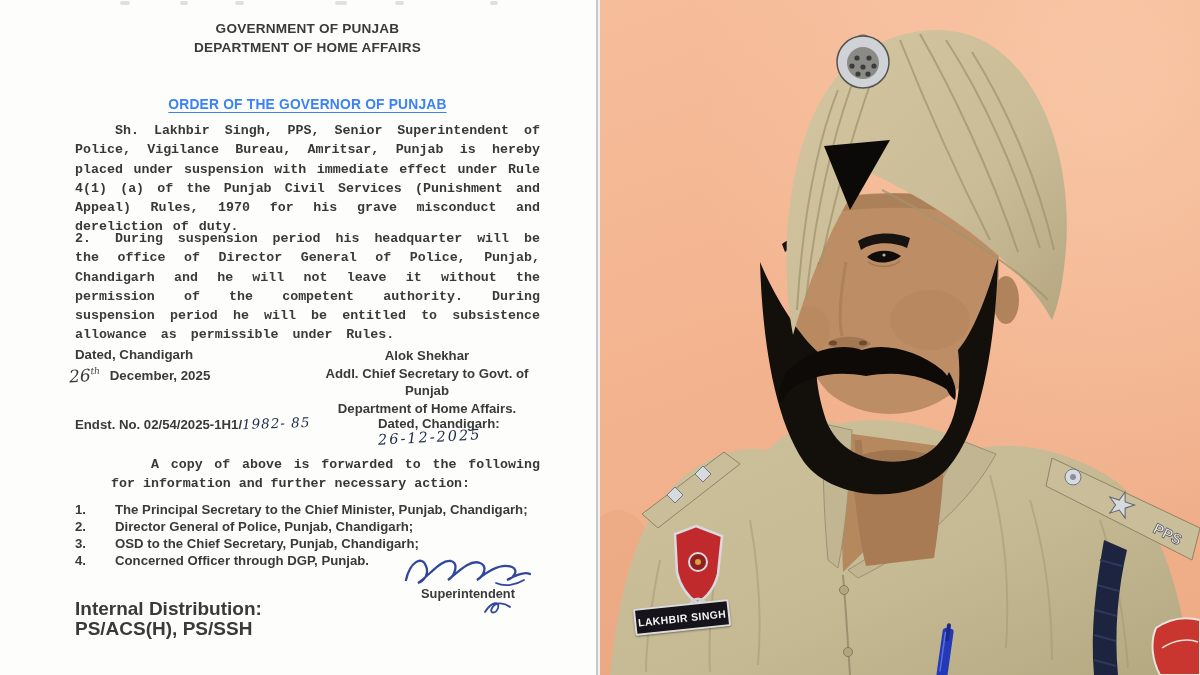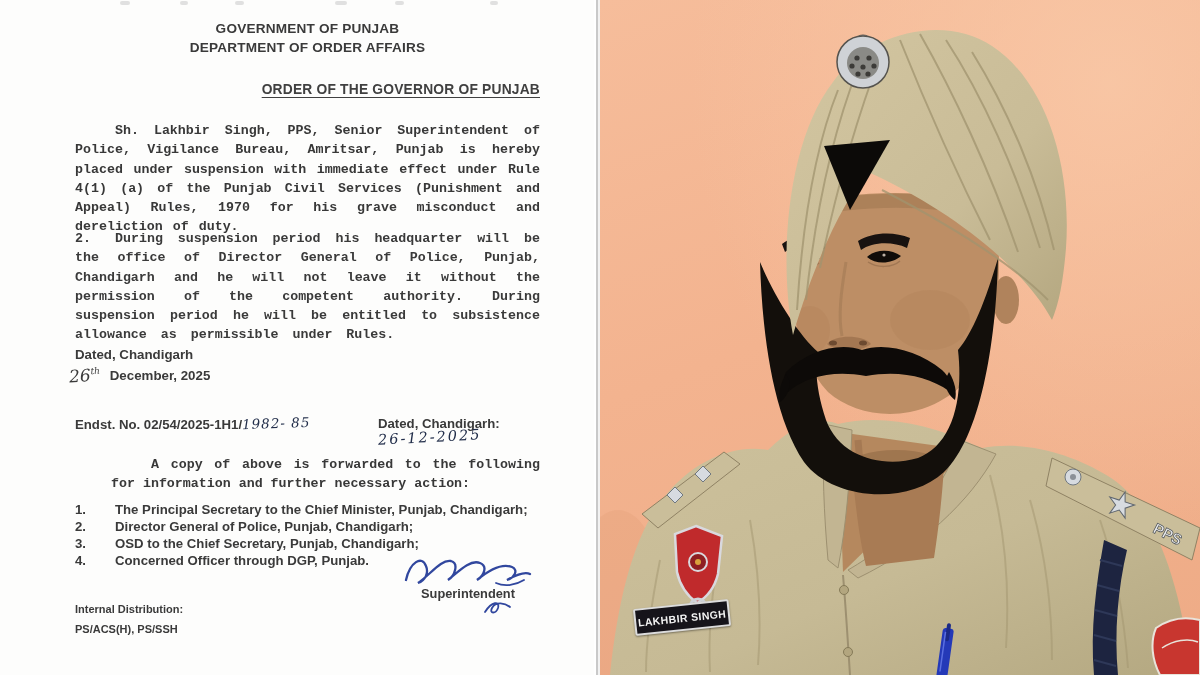--- a/index.html
+++ b/index.html
@@ -10,22 +10,22 @@
   
   .doc { position:relative; width:594px; height:675px; background:#fdfdfc; }
   .doc-content { position:absolute; left:75px; right:54px; top:0; bottom:0; }
   .doc, .doc * { color:#3a3a3a; }
 
   .scan-marks { position:absolute; top:1px; left:60px; width:480px; height:6px; }
   .scan-marks i { position:absolute; top:0; height:4px; background:#c9c9c9; opacity:.55; border-radius:2px; }
 
   .hdr { position:absolute; top:20px; left:0; right:0; text-align:center;
          font-weight:700; font-size:13.6px; line-height:18.5px; color:#2e2e2e; letter-spacing:.2px; }
-  .order-title { position:absolute; top:82px; left:0; right:0; text-align:right;
-         font-weight:700; font-size:13.8px; color:#404040; text-decoration:underline;
+  .order-title { position:absolute; top:97px; left:0; right:0; text-align:center;
+         font-weight:700; font-size:13.8px; color:#3b82f6; text-decoration:underline;
          text-underline-offset:3px; letter-spacing:.2px; }
 
   .para { position:absolute; left:0; right:0; text-align:justify;
           font-size:13.3px; font-weight:700; line-height:19.3px; color:#383838;font-family:Liberation Mono, monospace; }
   .para1 { top:121px; text-indent:40px; word-spacing:2px; }
   .para2 { top:229px; word-spacing:6px; }
   .pnum  { display:inline-block; width:40px; text-indent:0; word-spacing:0; }
 
   .dated-left { position:absolute; top:347px; left:0; font-size:13.3px; font-weight:700; }
   .hw { font-family:"DejaVu Serif", serif; font-style:italic; font-weight:400; color:#232f4b; }
@@ -44,21 +44,21 @@
   .forward { position:absolute; top:455px; text-indent:40px;margin-left:36px; }
 
   .cclist { position:absolute; top:501px; left:0; right:0; font-size:13.2px; font-weight:700; line-height:17px; }
   .ccrow { display:flex; }
   .ccnum { width:40px; flex:0 0 40px; }
 
   .sigblock { position:absolute; top:552px; left:318px; width:150px; text-align:center; }
   .sigblock .title { font-size:12.8px; font-weight:700; margin-top:-6px; }
   .flourish { margin-left:60px; margin-top:-2px; }
 
-  .internal { position:absolute; top:599px; left:0; font-size:11px; font-weight:700; line-height:20px; }
+  .internal { position:absolute; top:599px; left:0; font-size:19px; font-weight:700; line-height:20px; }
 
   
   .divider { width:6px; height:675px; flex:0 0 6px;
              background:linear-gradient(90deg,#ffffff 0 2px,#c9c9c9 2px 4px,#f2f2f2 4px 6px); }
 
   
   .photo { position:relative; width:600px; height:675px; overflow:hidden;
            background:linear-gradient(160deg,#f6bd9b 0%, #f3b38f 45%, #eeab86 100%); }
   .photo svg { position:absolute; inset:0; }
 
@@ -79,39 +79,44 @@
         <i style="left:120px;width:8px"></i>
       <i style="left:175px;width:9px"></i>
         <i style="left:275px;width:12px"></i>
       <i style="left:335px;width:9px"></i>
         <i style="left:430px;width:8px"></i>
     </div>
 
     <div class="doc-content">
       <div class="hdr">
         <div>GOVERNMENT OF PUNJAB</div>
-        <div>DEPARTMENT OF ORDER AFFAIRS</div>
+        <div>DEPARTMENT OF HOME AFFAIRS</div>
       </div>
 
       <div class="order-title">ORDER OF THE GOVERNOR OF PUNJAB</div>
 
       <div class="para para1">Sh. Lakhbir Singh, PPS, Senior Superintendent of Police, Vigilance Bureau, Amritsar, Punjab is hereby placed under suspension with immediate effect under Rule 4(1) (a) of the Punjab Civil Services (Punishment and Appeal) Rules, 1970 for his grave misconduct and dereliction of duty.</div>
 
       <div class="para para2">
         <span class="pnum">2.</span><span>During suspension period his headquarter will be the office of Director General of Police, Punjab, Chandigarh and he will not leave it without the permission of the competent authority. During suspension period he will be entitled to subsistence allowance as permissible under Rules.</span>
       </div>
 
       <div class="dated-left">
         <div>Dated, Chandigarh</div>
         <div class="dated-line2">
           <span class="hw hw-day"><span>26</span><sup>th</sup></span>
           <span>December, 2025</span>
         </div>
       </div>
 
+      <div class="signatory">
+        <div>Alok Shekhar</div>
+        <div>Addl. Chief Secretary to Govt. of Punjab</div>
+        <div>Department of Home Affairs.</div>
+      </div>
 
       <div class="endst">
         <span>Endst. No. 02/54/2025-1H1/</span><span class="hw hw-no">1982- 85</span>
         <span class="endst-right">
           <span>Dated, Chandigarh:</span>
           <span class="hw hw-date">26-12-2025</span>
         </span>
       </div>
 
       <div class="para forward">A copy of above is forwarded to the following for information and further necessary action:</div>

